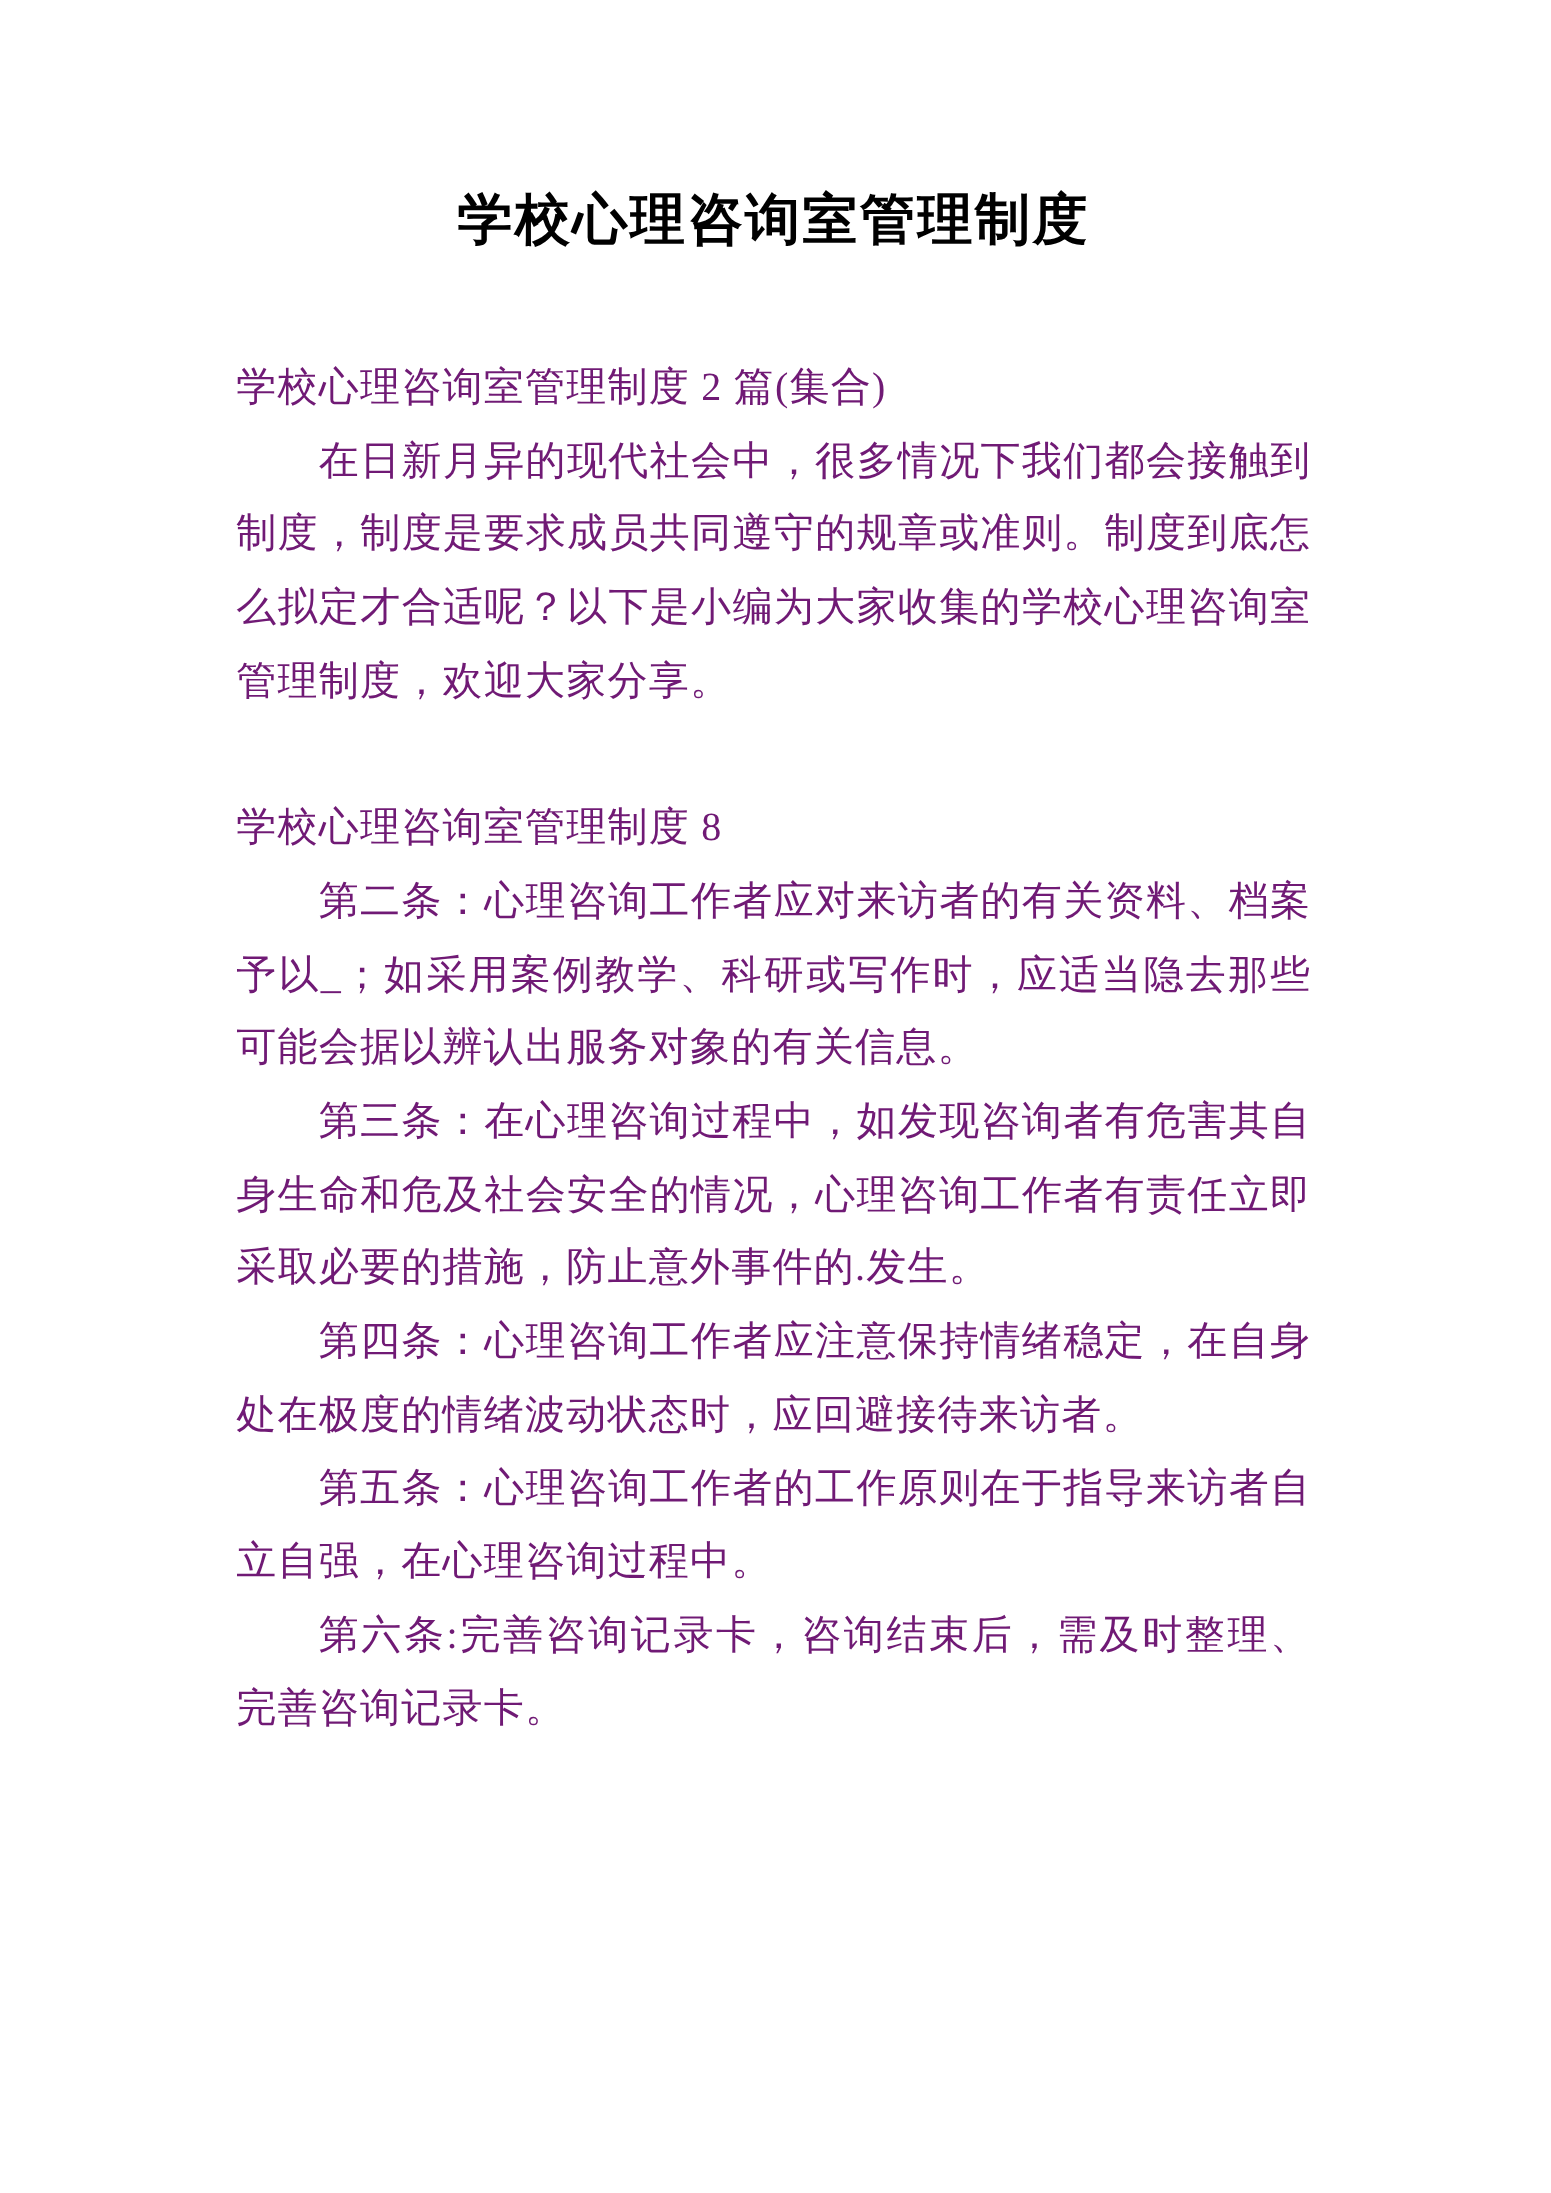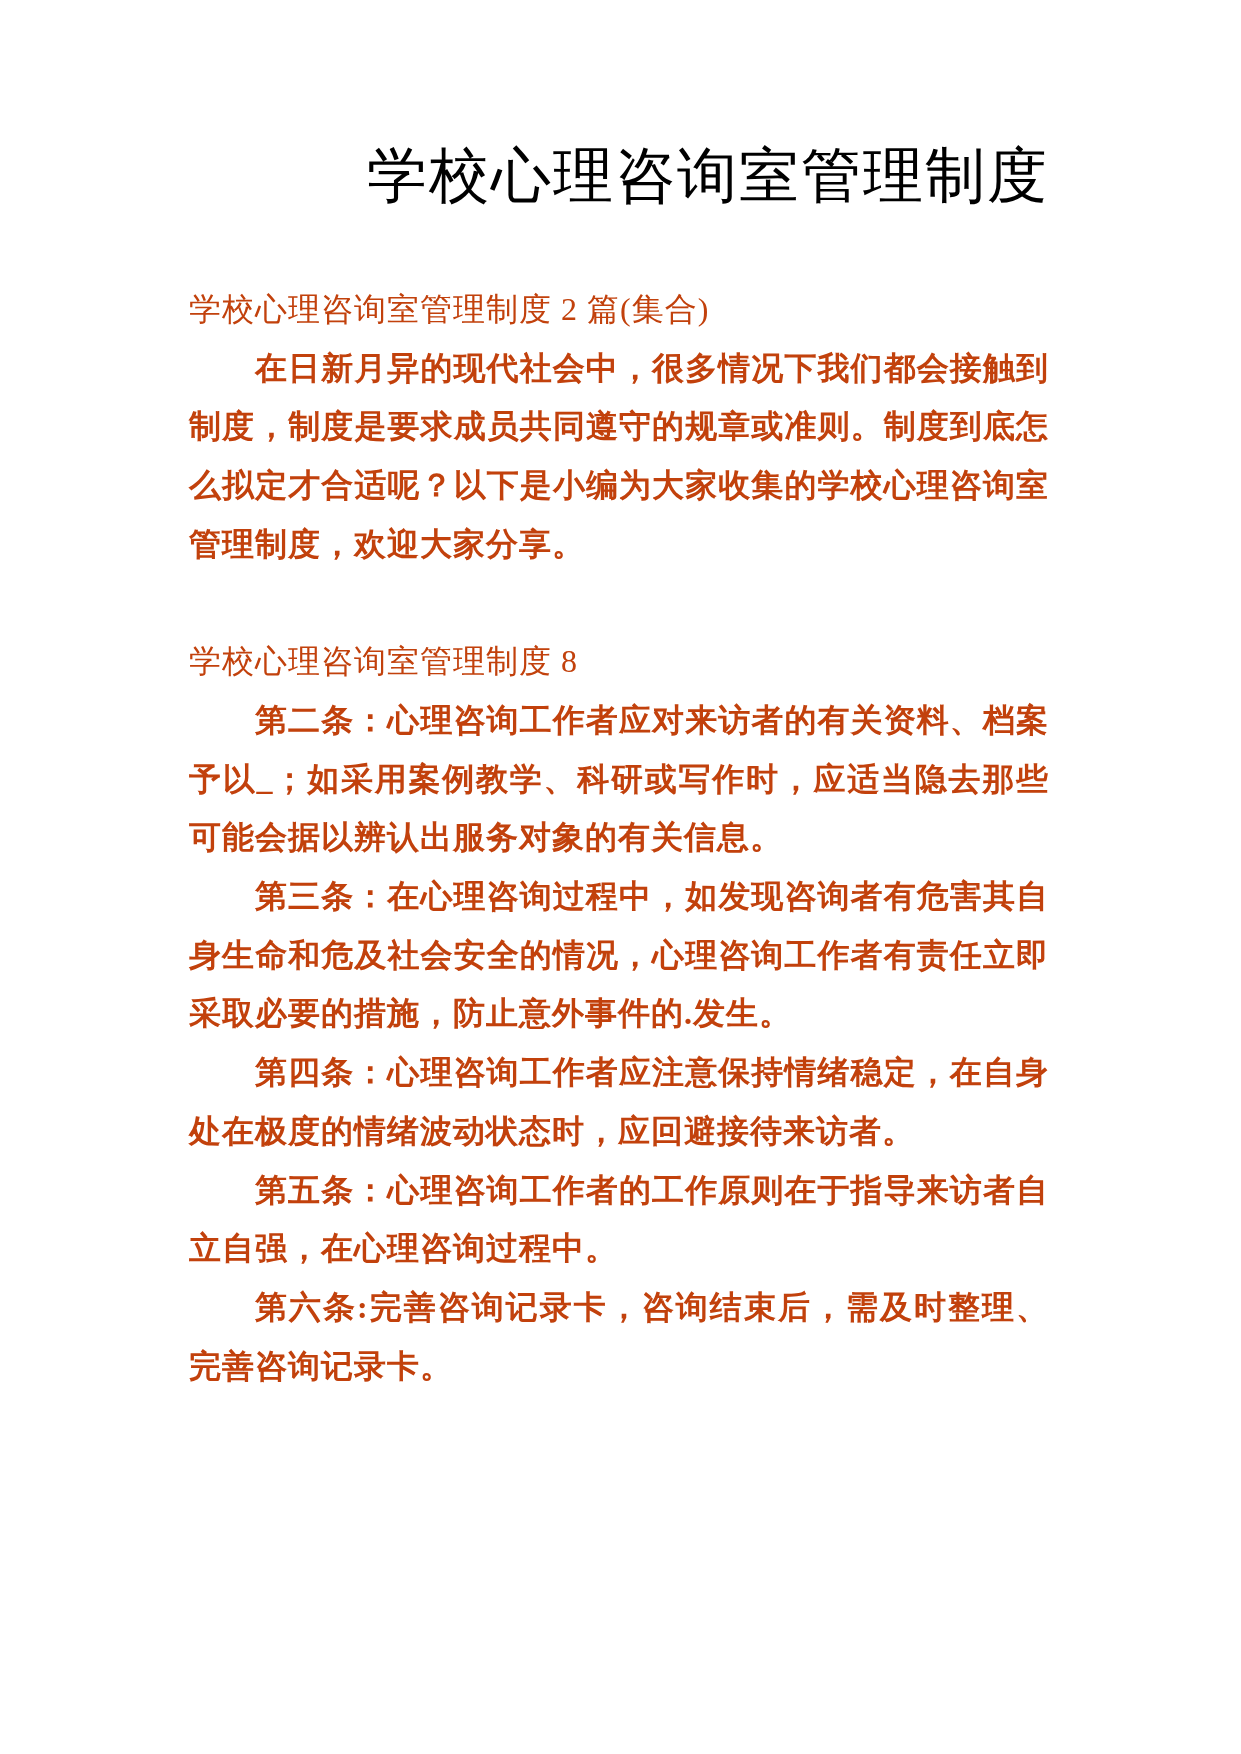--- a/index.html
+++ b/index.html
@@ -13,42 +13,41 @@
     height: 1754px;
     background: #ffffff;
     box-sizing: border-box;
     padding: 0 192px 0 189px;
     overflow: hidden;
     font-family: "Liberation Serif", "DejaVu Serif", serif;
     color: #000000;
   }
   .doc-title {
     margin: 140px 0 68px 0;
-    text-align: right;
-    font-size: 60px;
-    font-weight: 400;
+    text-align: center;
+    font-size: 44px;
+    font-weight: 700;
     letter-spacing: 2px;
     line-height: 72px;
     color: #000000;
     white-space: nowrap;
   }
   .doc-body p {
     margin: 0;
     font-size: 32px;
     line-height: 58.7px;
     letter-spacing: 1px;
     text-align: justify;
     text-align-last: left;
     text-justify: inter-character;
     word-break: break-all;
-    color: #c2410c;
+    color: #701a75;
   }
   .doc-body p.indent {
     text-indent: 66px;
-    font-weight: bold;
   }
   .doc-body p.flush {
     text-indent: 0;
   }
   .doc-body p.gap-before {
     margin-top: 58.7px;
   }
 </style>
 </head>
 <body>

